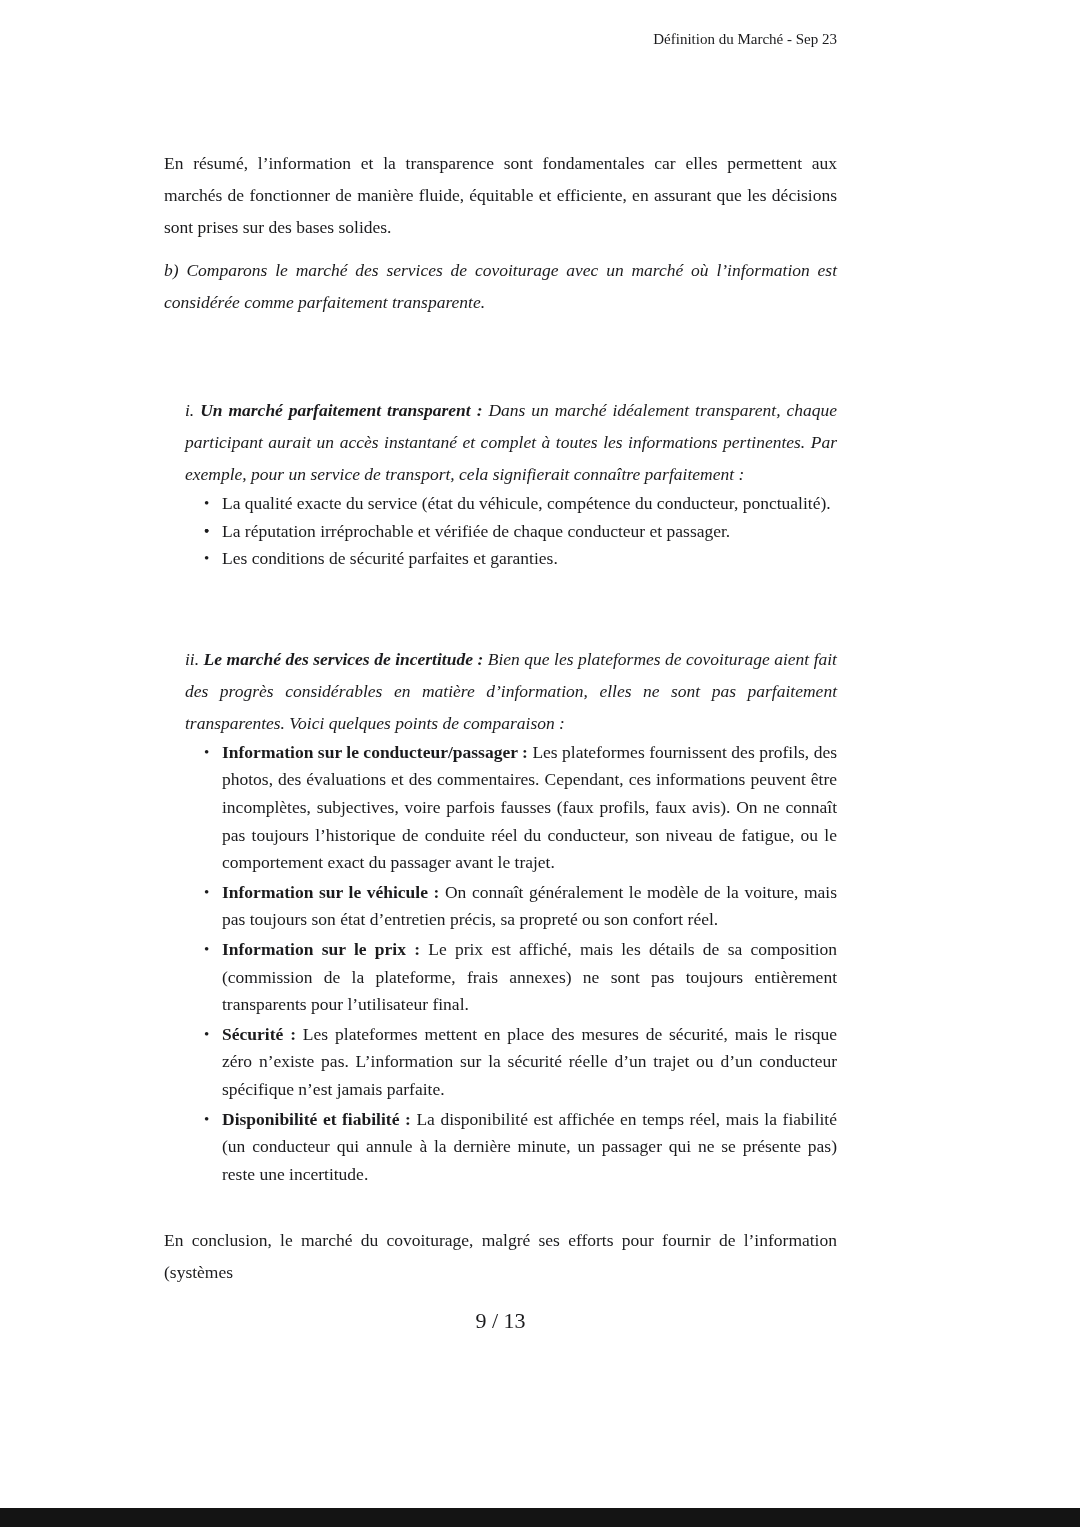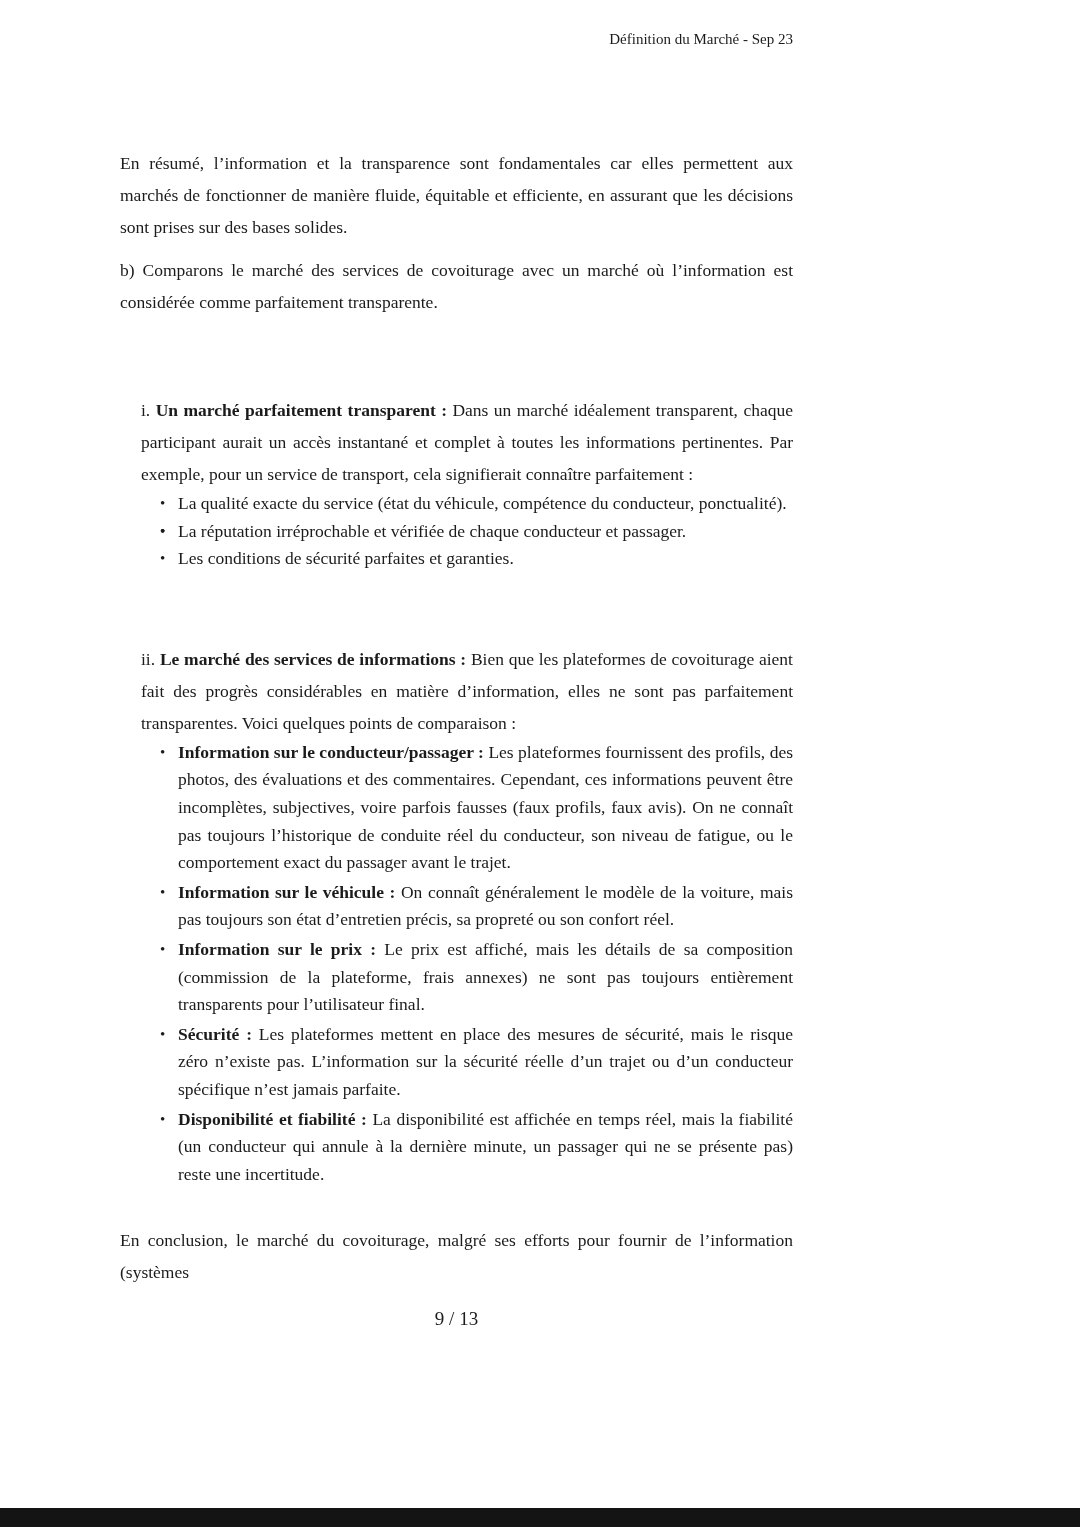--- a/index.html
+++ b/index.html
@@ -12,36 +12,37 @@
     height: 1527px;
     position: relative;
     overflow: hidden;
     font-family: "Liberation Serif", "DejaVu Serif", serif;
     color: #1b1b1d;
   }
   .page {
     box-sizing: border-box;
     width: 921px;
     padding: 30px 128px 0 120px;
+    margin-left: 44px;
   }
   .header {
     text-align: right;
     font-size: 15px;
     line-height: 19px;
     color: #1b1b1d;
   }
   p { margin: 0; }
   .para {
     font-size: 17.5px;
     line-height: 32px;
     text-align: justify;
   }
   .intro       { margin-top: 98px; }
-  .para-b      { margin-top: 11px; }
-  .section     { margin-left: 21px; }
+  .para-b      { margin-top: 11px; font-style: italic; }
+  .section     { margin-left: 21px; font-style: italic; }
   .section-i   { margin-top: 76px; }
   .section-ii  { margin-top: 70px; }
   strong { font-weight: 700; }
   ul.list {
     list-style: none;
     margin: 0;
     padding: 0 0 0 40px;
   }
   .list-i  { margin-top: 80px; }
   .list-ii { margin-top: 76px; }
@@ -58,21 +59,21 @@
     left: 0;
     top: 0;
     font-size: 15px;
     line-height: 27.6px;
     color: #1b1b1d;
   }
   .conclusion { margin-top: 36px; }
   .footer {
     margin-top: 20px;
     text-align: center;
-    font-size: 19px;
+    font-size: 22px;
     color: #1b1b1d;
   }
   .next-page-strip {
     position: absolute;
     left: 0;
     bottom: 0;
     width: 1080px;
     height: 19px;
     background: #141414;
   }
@@ -93,21 +94,21 @@
   <p class="para section section-i"><span>i. </span><strong>Un marché parfaitement transparent :</strong><span> Dans un marché idéalement transparent, chaque participant aurait un accès instantané et complet à toutes les informations pertinentes. Par exemple, pour un service de transport, cela signifierait connaître parfaitement :</span></p>
 
   <ul class="list list-i">
     <li><span class="bullet">•</span><span class="li-text">La qualité exacte du service (état du véhicule, compétence du conducteur, ponctualité).</span></li>
     <li><span class="bullet">•</span></li>
     <li><span class="bullet">•</span></li>
     <li><span class="bullet">•</span><span class="li-text">La réputation irréprochable et vérifiée de chaque conducteur et passager.</span></li>
     <li><span class="bullet">•</span><span class="li-text">Les conditions de sécurité parfaites et garanties.</span></li>
   </ul>
 
-  <p class="para section section-ii"><span>ii. </span><strong>Le marché des services de informations :</strong><span> Bien que les plateformes de covoiturage aient fait des progrès considérables en matière d’information, elles ne sont pas parfaitement transparentes. Voici quelques points de comparaison :</span></p>
+  <p class="para section section-ii"><span>ii. </span><strong>Le marché des services de incertitude :</strong><span> Bien que les plateformes de covoiturage aient fait des progrès considérables en matière d’information, elles ne sont pas parfaitement transparentes. Voici quelques points de comparaison :</span></p>
 
   <ul class="list list-ii">
     <li><span class="bullet">•</span><span class="li-text"><strong>Information sur le conducteur/passager :</strong><span> Les plateformes fournissent des profils, des photos, des évaluations et des commentaires. Cependant, ces informations peuvent être incomplètes, subjectives, voire parfois fausses (faux profils, faux avis). On ne connaît pas toujours l’historique de conduite réel du conducteur, son niveau de fatigue, ou le comportement exact du passager avant le trajet.</span></span></li>
     <li><span class="bullet">•</span><span class="li-text"><strong>Information sur le véhicule :</strong><span> On connaît généralement le modèle de la voiture, mais pas toujours son état d’entretien précis, sa propreté ou son confort réel.</span></span></li>
     <li><span class="bullet">•</span><span class="li-text"><strong>Information sur le prix :</strong><span> Le prix est affiché, mais les détails de sa composition (commission de la plateforme, frais annexes) ne sont pas toujours entièrement transparents pour l’utilisateur final.</span></span></li>
     <li><span class="bullet">•</span><span class="li-text"><strong>Sécurité :</strong><span> Les plateformes mettent en place des mesures de sécurité, mais le risque zéro n’existe pas. L’information sur la sécurité réelle d’un trajet ou d’un conducteur spécifique n’est jamais parfaite.</span></span></li>
     <li><span class="bullet">•</span><span class="li-text"><strong>Disponibilité et fiabilité :</strong><span> La disponibilité est affichée en temps réel, mais la fiabilité (un conducteur qui annule à la dernière minute, un passager qui ne se présente pas) reste une incertitude.</span></span></li>
   </ul>
 
   <p class="para conclusion">En conclusion, le marché du covoiturage, malgré ses efforts pour fournir de l’information (systèmes</p>

